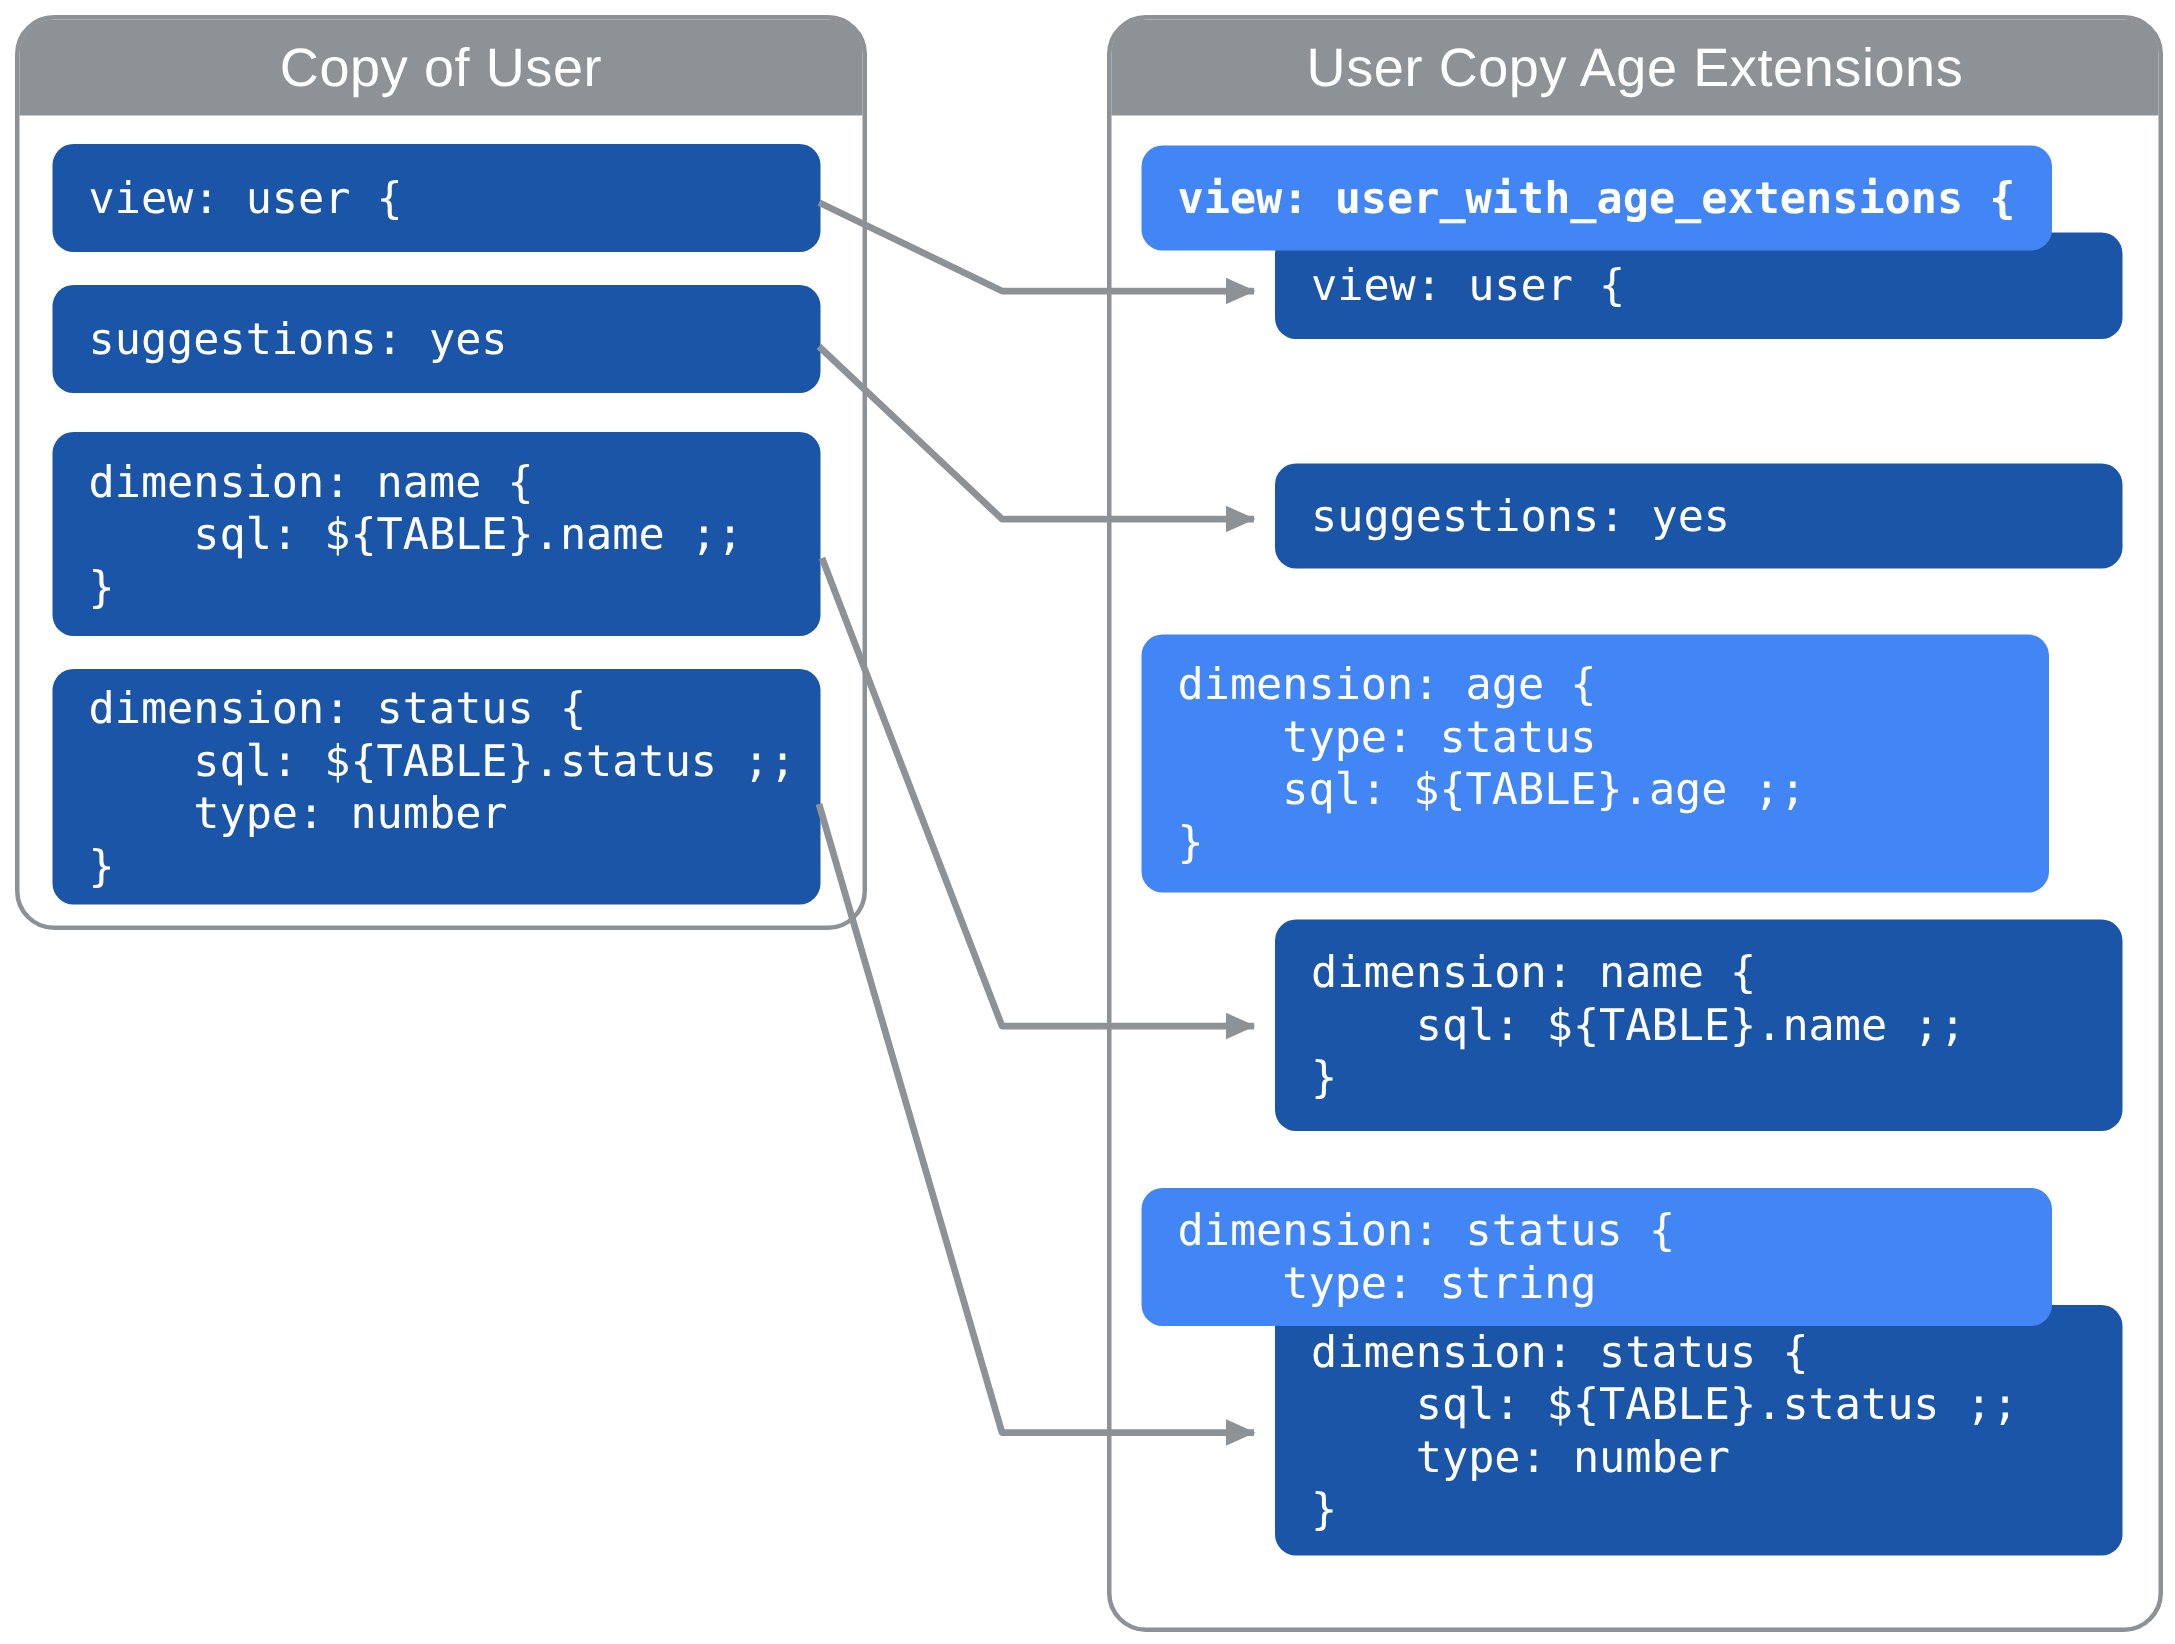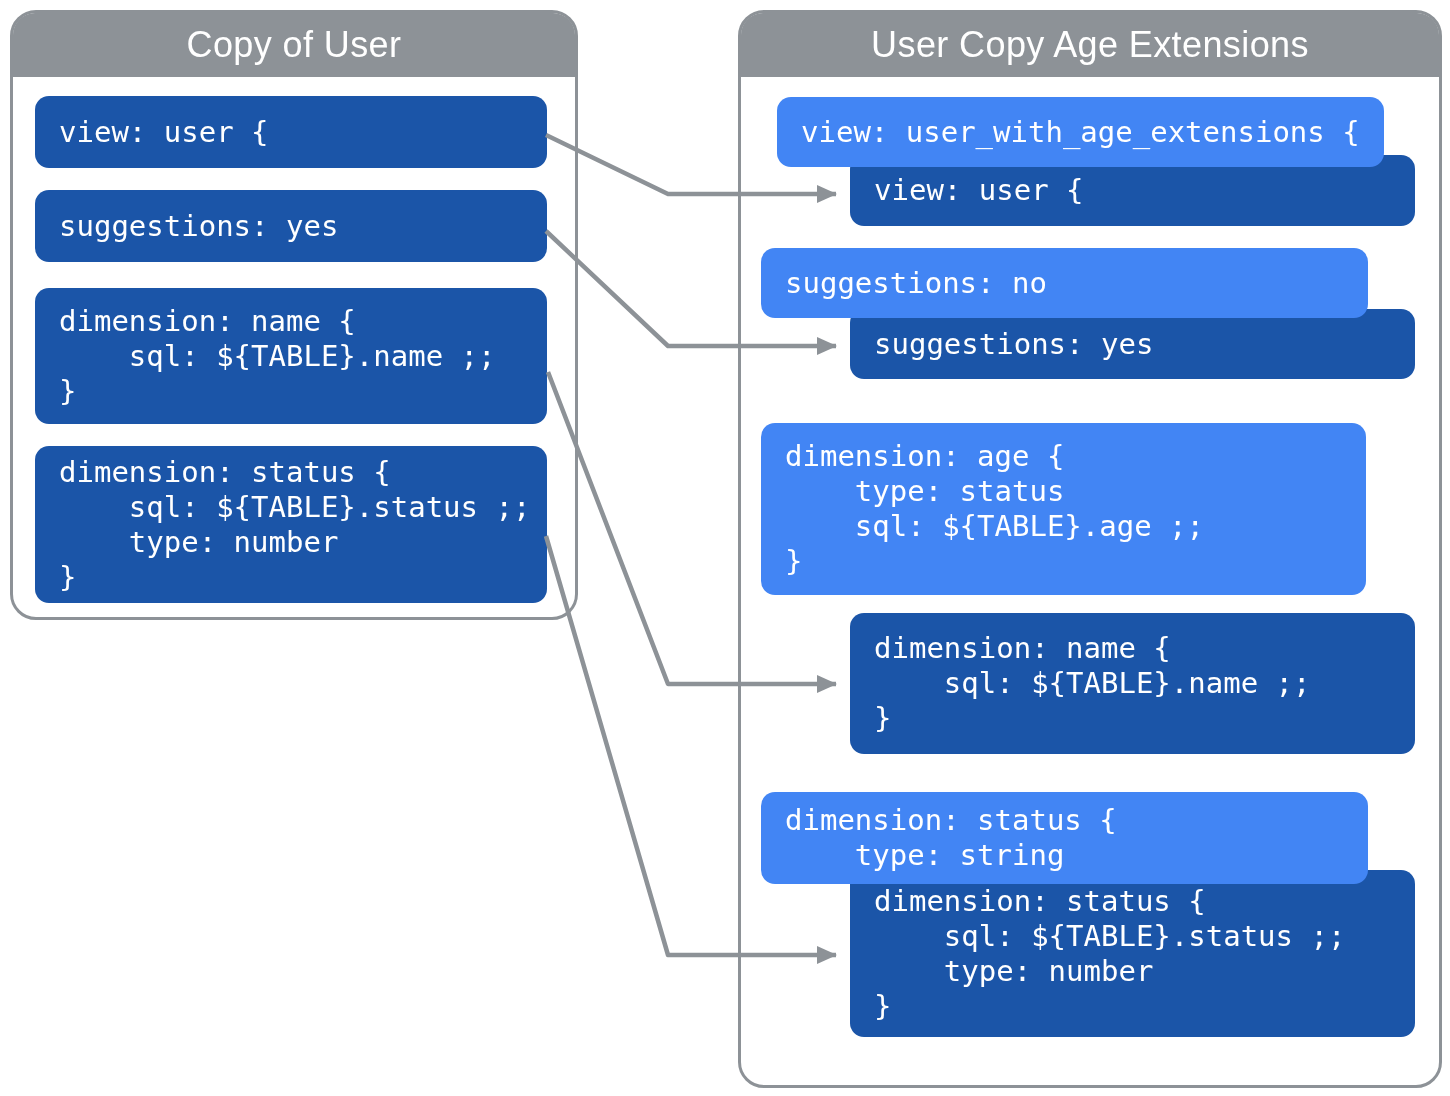--- a/index.html
+++ b/index.html
@@ -59,21 +59,21 @@
   .inherited { background: #1B55A8; z-index: 1; }
   .extension { background: #4285F4; z-index: 2; }
 
   
   .lb1 { left: 35px;  top: 96px;  width: 512px; height: 72px; }
   .lb2 { left: 35px;  top: 190px; width: 512px; height: 72px; }
   .lb3 { left: 35px;  top: 288px; width: 512px; height: 136px; }
   .lb4 { left: 35px;  top: 446px; width: 512px; height: 157px; }
 
   
-  .rb1e { left: 777px; top: 97px;  width: 607px; height: 70px; }
+  .rb1e { left: 761px; top: 97px;  width: 607px; height: 70px; font-weight: bold; }
   .rb1i { left: 850px; top: 155px; width: 565px; height: 71px; }
   .rb2e { left: 761px; top: 248px; width: 607px; height: 70px; }
   .rb2i { left: 850px; top: 309px; width: 565px; height: 70px; }
   .rb3e { left: 761px; top: 423px; width: 605px; height: 172px; }
   .rb4i { left: 850px; top: 613px; width: 565px; height: 141px; }
   .rb5e { left: 761px; top: 792px; width: 607px; height: 92px; }
   .rb5i { left: 850px; top: 870px; width: 565px; height: 167px; }
 
   .arrows-layer {
     position: absolute;
@@ -122,23 +122,20 @@
   <div class="code-block inherited rb1i">
     <pre>view: user {</pre>
   </div>
   <div class="code-block extension rb1e">
     <pre>view: user_with_age_extensions {</pre>
   </div>
 
   <div class="code-block inherited rb2i">
     <pre>suggestions: yes</pre>
   </div>
-  <div class="code-block extension rb2e">
-    <pre>suggestions: no</pre>
-  </div>
 
   <div class="code-block extension rb3e">
     <pre>dimension: age {
     type: status
     sql: ${TABLE}.age ;;
 }</pre>
   </div>
 
   <div class="code-block inherited rb4i">
     <pre>dimension: name {

